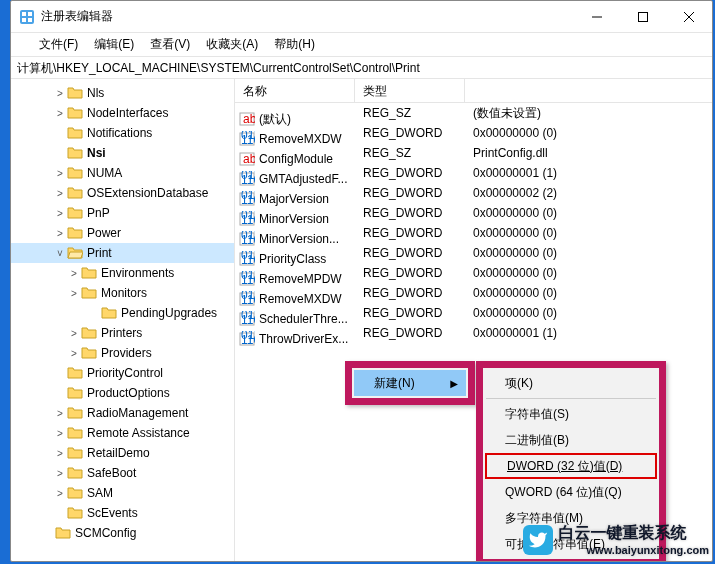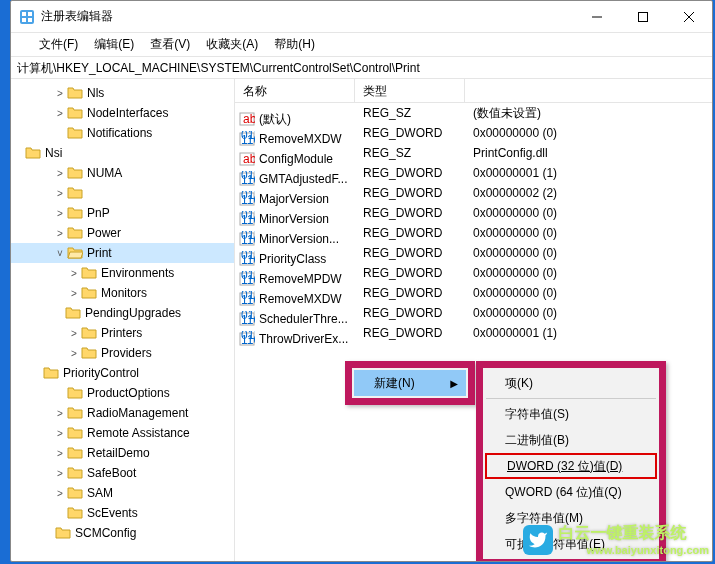--- a/index.html
+++ b/index.html
@@ -48,21 +48,21 @@
 
 
 .ctxmenu { position: absolute; background: #f2f2f2; border: 7px solid #be185d; box-shadow: 2px 2px 4px rgba(0,0,0,0.25); padding: 2px; z-index: 10; }
 .ctxmenu .item { height: 26px; display: flex; align-items: center; padding: 0 24px 0 20px; cursor: pointer; white-space: nowrap; position: relative; }
 .ctxmenu .item.highlight { background: #91c9f7; }
 .ctxmenu .arrow { position: absolute; right: 8px; font-size: 10px; }
 .ctxmenu hr { border: none; border-top: 1px solid #ccc; margin: 2px 1px; }
 .red-box { border: 2px solid #d00; text-decoration: underline; }
 
 
-.watermark { position: absolute; right: 6px; bottom: 8px; display: flex; align-items: center; color: #bef264; font-size: 16px; font-weight: bold; text-shadow: 0 0 3px rgba(0,0,0,0.3); z-index: 50; }
+.watermark { position: absolute; right: 6px; bottom: 8px; display: flex; align-items: center; color: #0f172a; font-size: 16px; font-weight: bold; text-shadow: 0 0 3px rgba(0,0,0,0.3); z-index: 50; }
 .watermark .bird { width: 30px; height: 30px; background: #29abe2; border-radius: 6px; margin-right: 6px; display:flex; align-items:center; justify-content:center; }
 
 </style>
 </head>
 <body>
 
 <div class="window">
 
   <div class="titlebar">
     <svg class="app-icon" viewBox="0 0 16 16">
@@ -119,39 +119,40 @@
           </svg>
           <span>NodeInterfaces</span>
         </div>
         <div class="tree-row" style="padding-left: 42px;">
           <span class="expander"></span>
           <svg class="folder" viewBox="0 0 16 16">
             <path fill="#ffd76a" stroke="#c9a227" d="M1 3h5l1 2h8v8H1z"></path>
           </svg>
           <span>Notifications</span>
         </div>
-        <div class="tree-row" style="">
+        <div class="tree-row" style="padding-left: 42px; font-weight: bold;">
           <span class="expander"></span>
           <svg class="folder" viewBox="0 0 16 16">
             <path fill="#ffd76a" stroke="#c9a227" d="M1 3h5l1 2h8v8H1z"></path>
           </svg>
           <span>Nsi</span>
         </div>
         <div class="tree-row" style="padding-left: 42px;">
           <span class="expander">˃</span>
           <svg class="folder" viewBox="0 0 16 16">
             <path fill="#ffd76a" stroke="#c9a227" d="M1 3h5l1 2h8v8H1z"></path>
           </svg>
           <span>NUMA</span>
         </div>
         <div class="tree-row" style="padding-left: 42px;">
           <span class="expander">˃</span>
           <svg class="folder" viewBox="0 0 16 16">
             <path fill="#ffd76a" stroke="#c9a227" d="M1 3h5l1 2h8v8H1z"></path>
           </svg>
+          <span>OSExtensionDatabase</span>
         </div>
         <div class="tree-row" style="padding-left: 42px;">
           <span class="expander">˃</span>
           <svg class="folder" viewBox="0 0 16 16">
             <path fill="#ffd76a" stroke="#c9a227" d="M1 3h5l1 2h8v8H1z"></path>
           </svg>
           <span>PnP</span>
         </div>
         <div class="tree-row" style="padding-left: 42px;">
           <span class="expander">˃</span>
@@ -175,42 +176,42 @@
           </svg>
           <span>Environments</span>
         </div>
         <div class="tree-row" style="padding-left: 56px;">
           <span class="expander">˃</span>
           <svg class="folder" viewBox="0 0 16 16">
             <path fill="#ffd76a" stroke="#c9a227" d="M1 3h5l1 2h8v8H1z"></path>
           </svg>
           <span>Monitors</span>
         </div>
-        <div class="tree-row" style="padding-left: 40px;">
+        <div class="tree-row" style="padding-left: 76px;">
           <span class="expander"></span>
           <svg class="folder" viewBox="0 0 16 16">
             <path fill="#ffd76a" stroke="#c9a227" d="M1 3h5l1 2h8v8H1z"></path>
           </svg>
           <span>PendingUpgrades</span>
         </div>
         <div class="tree-row" style="padding-left: 56px;">
           <span class="expander">˃</span>
           <svg class="folder" viewBox="0 0 16 16">
             <path fill="#ffd76a" stroke="#c9a227" d="M1 3h5l1 2h8v8H1z"></path>
           </svg>
           <span>Printers</span>
         </div>
         <div class="tree-row" style="padding-left: 56px;">
           <span class="expander">˃</span>
           <svg class="folder" viewBox="0 0 16 16">
             <path fill="#ffd76a" stroke="#c9a227" d="M1 3h5l1 2h8v8H1z"></path>
           </svg>
           <span>Providers</span>
         </div>
-        <div class="tree-row" style="padding-left: 18px;">
+        <div class="tree-row" style="padding-left: 42px;">
           <span class="expander"></span>
           <svg class="folder" viewBox="0 0 16 16">
             <path fill="#ffd76a" stroke="#c9a227" d="M1 3h5l1 2h8v8H1z"></path>
           </svg>
           <span>PriorityControl</span>
         </div>
         <div class="tree-row" style="padding-left: 42px;">
           <span class="expander"></span>
           <svg class="folder" viewBox="0 0 16 16">
             <path fill="#ffd76a" stroke="#c9a227" d="M1 3h5l1 2h8v8H1z"></path>

